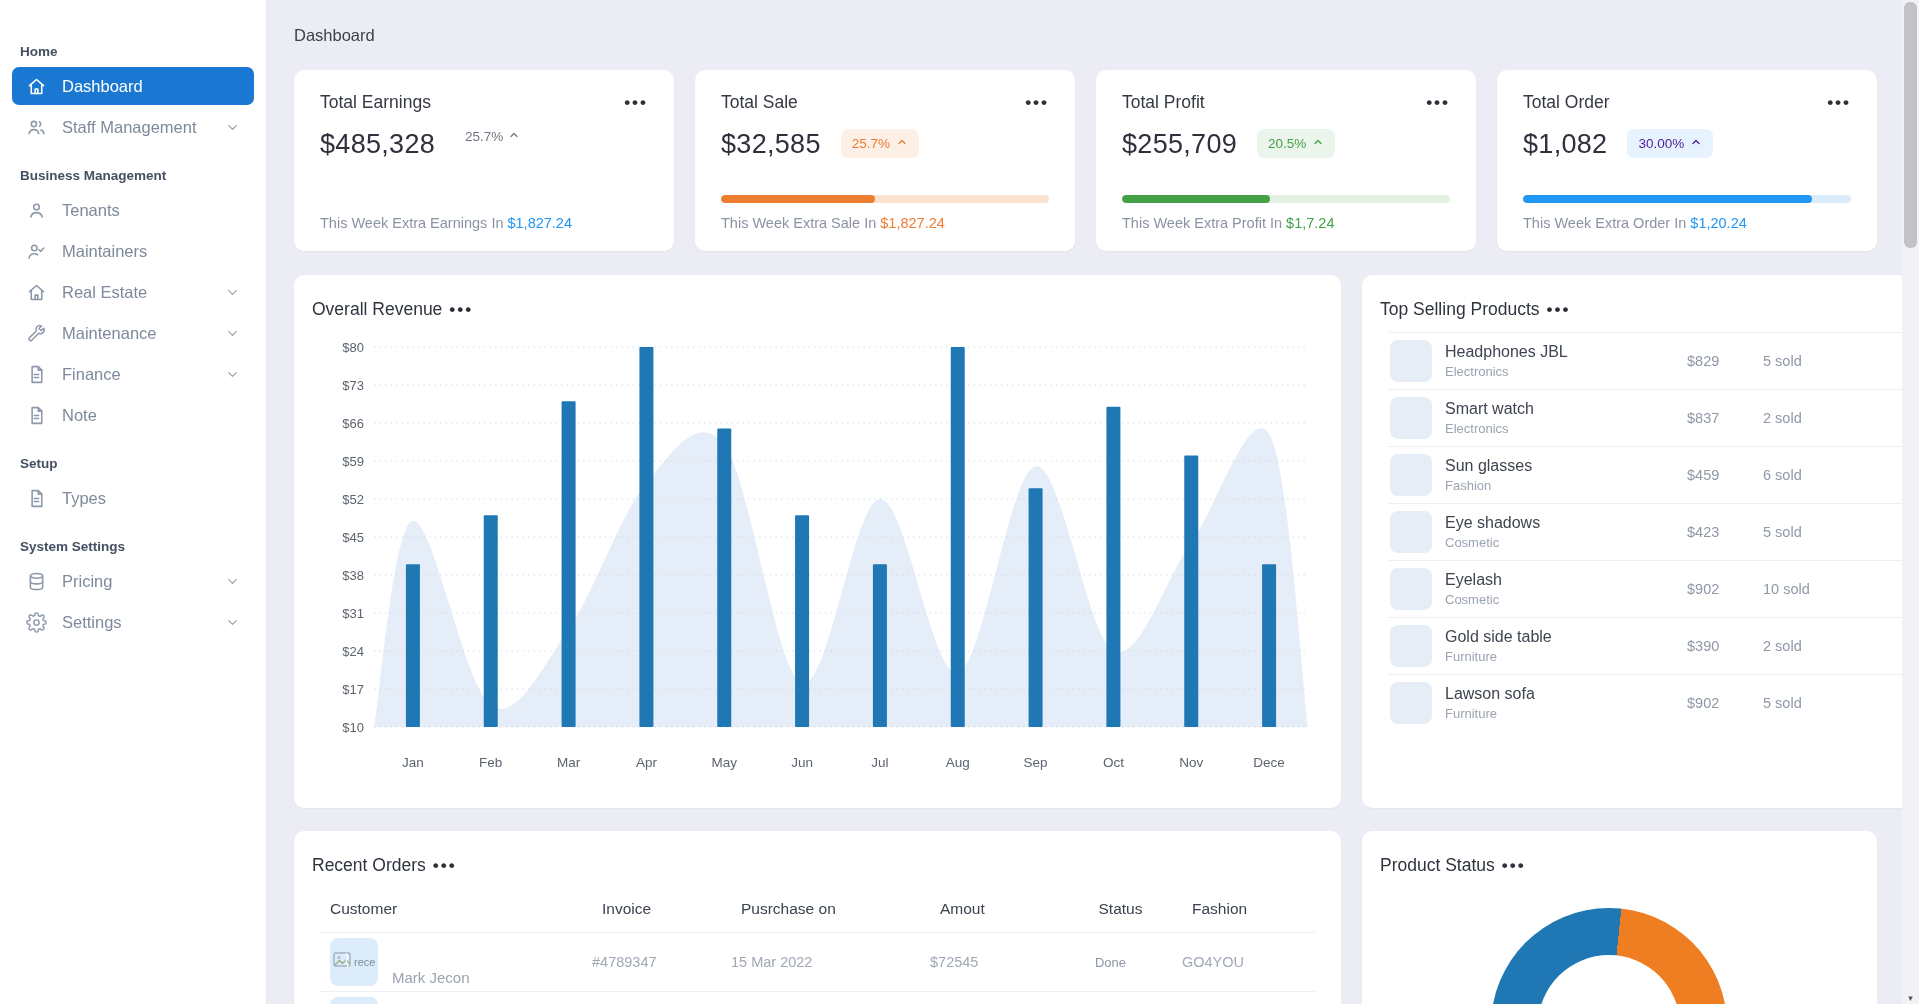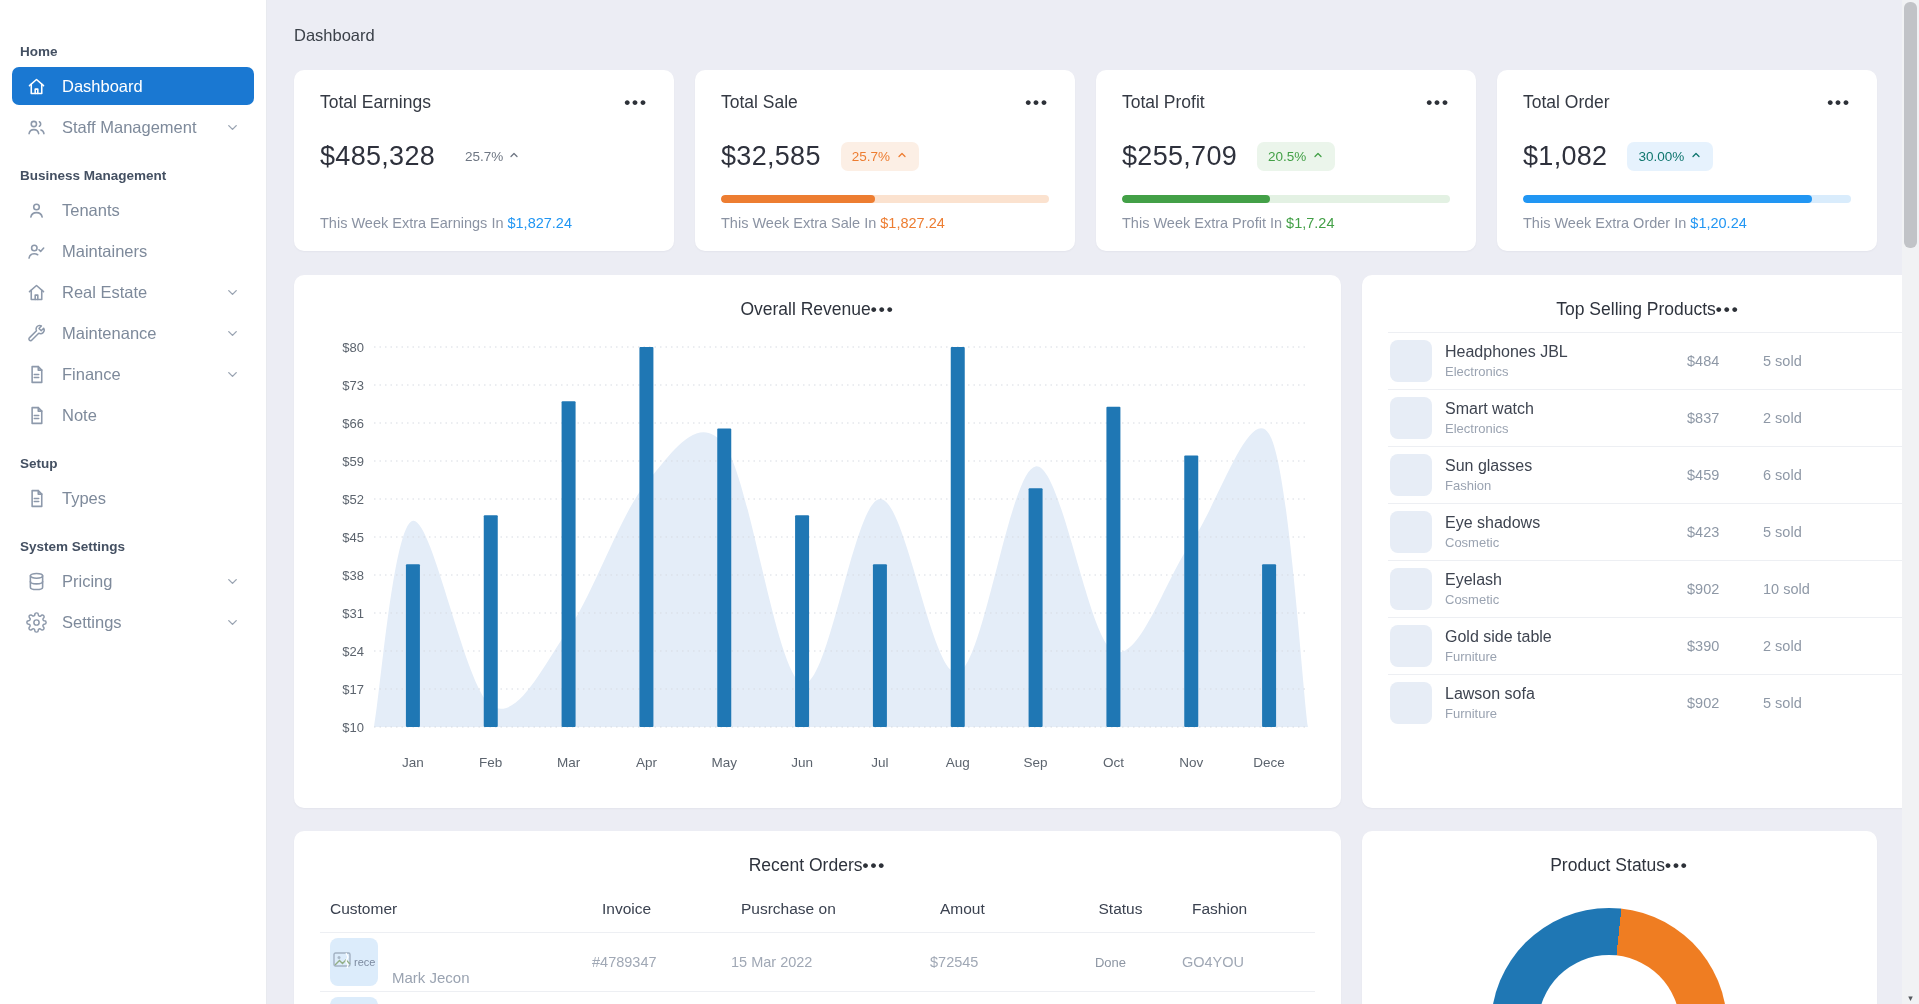--- a/index.html
+++ b/index.html
@@ -25,35 +25,35 @@
   .breadcrumb { position:absolute; left:294px; top:26px; font-size:16.5px; color:#3b4149; }
 
   
   #cards-row { position:absolute; left:294px; top:70px; width:1739px; display:flex; gap:21px; }
   .card { width:380px; height:181px; background:#fff; border-radius:10px; padding:22px 26px 20px 26px;
           display:flex; flex-direction:column; box-shadow:0 1px 2px rgba(15,23,42,.04); }
   .card-head { display:flex; justify-content:space-between; align-items:center; }
   .card-title { font-size:17.5px; color:#343943; }
   .more { background:none; border:none; color:#2d3138; font-size:17px; font-weight:bold;
           letter-spacing:2px; cursor:pointer; line-height:1; }
-  .value-row { display:flex; align-items:center; margin-top:28px; }
+  .value-row { display:flex; align-items:flex-start; margin-top:16px; }
   .value { font-size:27px; color:#2e313c; font-weight:500; letter-spacing:.3px; }
   .plain-delta { margin-left:30px; font-size:13.5px; color:#6e7683; display:flex; align-items:center; gap:5px; }
   .badge { margin-left:20px; font-size:13.5px; padding:7px 11px; border-radius:7px;
            display:flex; align-items:center; gap:6px; }
   .badge svg, .plain-delta svg { width:12px; height:12px; }
   .spacer { flex:1; }
   .progress { height:8px; border-radius:6px; width:100%; margin-bottom:12px; overflow:hidden; }
   .progress .fill { height:100%; border-radius:6px; }
   .caption { font-size:14.5px; color:#8b93a3; }
   .caption .amt { margin-left:4px; }
 
   
   .panel { position:absolute; background:#fff; border-radius:10px; box-shadow:0 1px 2px rgba(15,23,42,.04); }
-  .panel-head { display:flex; justify-content:center; align-items:center; padding:24px 26px 0 26px; }
+  .panel-head { display:flex; justify-content:flex-start; align-items:center; padding:24px 26px 0 18px;gap:7px; }
   .panel-title { font-size:17.5px; font-weight:500; color:#2e333d; }
   #revenue-panel { left:294px; top:275px; width:1047px; height:533px; }
   #products-panel { left:1362px; top:275px; width:572px; height:533px; overflow:hidden; }
   #orders-panel { left:294px; top:831px; width:1047px; height:400px; }
   #status-panel { left:1362px; top:831px; width:515px; height:400px; overflow:hidden; }
 
   #revenue-chart { position:absolute; left:22px; top:52px; }
 
   
   .p-header { margin:20px 26px 0 26px; display:grid; grid-template-columns:299px 76px 1fr;
@@ -306,21 +306,21 @@
         </div>
         <div class="caption"><span>This Week Extra Profit In</span><span class="amt" style="color: rgb(67, 160, 71);">$1,7.24</span></div>
       </div>
       <div class="card">
         <div class="card-head">
           <span class="card-title">Total Order</span>
           <button class="more">•••</button>
         </div>
         <div class="value-row">
           <span class="value">$1,082</span>
-          <span class="badge" style="background: rgb(230, 242, 253); color: #0f766e;">
+          <span class="badge" style="background: rgb(230, 242, 253); color: #4c1d95;">
             <span>30.00%</span>
             <span><svg viewBox="0 0 24 24" fill="none" stroke="currentColor" stroke-width="2.6" stroke-linecap="round" stroke-linejoin="round">
                 <path d="M6 15l6-6 6 6"></path>
               </svg></span>
           </span>
         </div>
         <div class="spacer"></div>
         <div class="progress" style="background: rgb(217, 236, 252);">
           <div class="fill" style="width: 88%; background: rgb(33, 150, 243);"></div>
         </div>
@@ -396,21 +396,21 @@
     </div>
     <div id="product-rows">
         <div class="p-row">
           <div class="p-cell-product">
             <div class="p-thumb"></div>
             <div>
               <div class="p-name">Headphones JBL</div>
               <div class="p-cat">Electronics</div>
             </div>
           </div>
-          <div class="p-price">$484</div>
+          <div class="p-price">$829</div>
           <div class="p-stock">5 sold</div>
         </div>
         <div class="p-row">
           <div class="p-cell-product">
             <div class="p-thumb"></div>
             <div>
               <div class="p-name">Smart watch</div>
               <div class="p-cat">Electronics</div>
             </div>
           </div>

